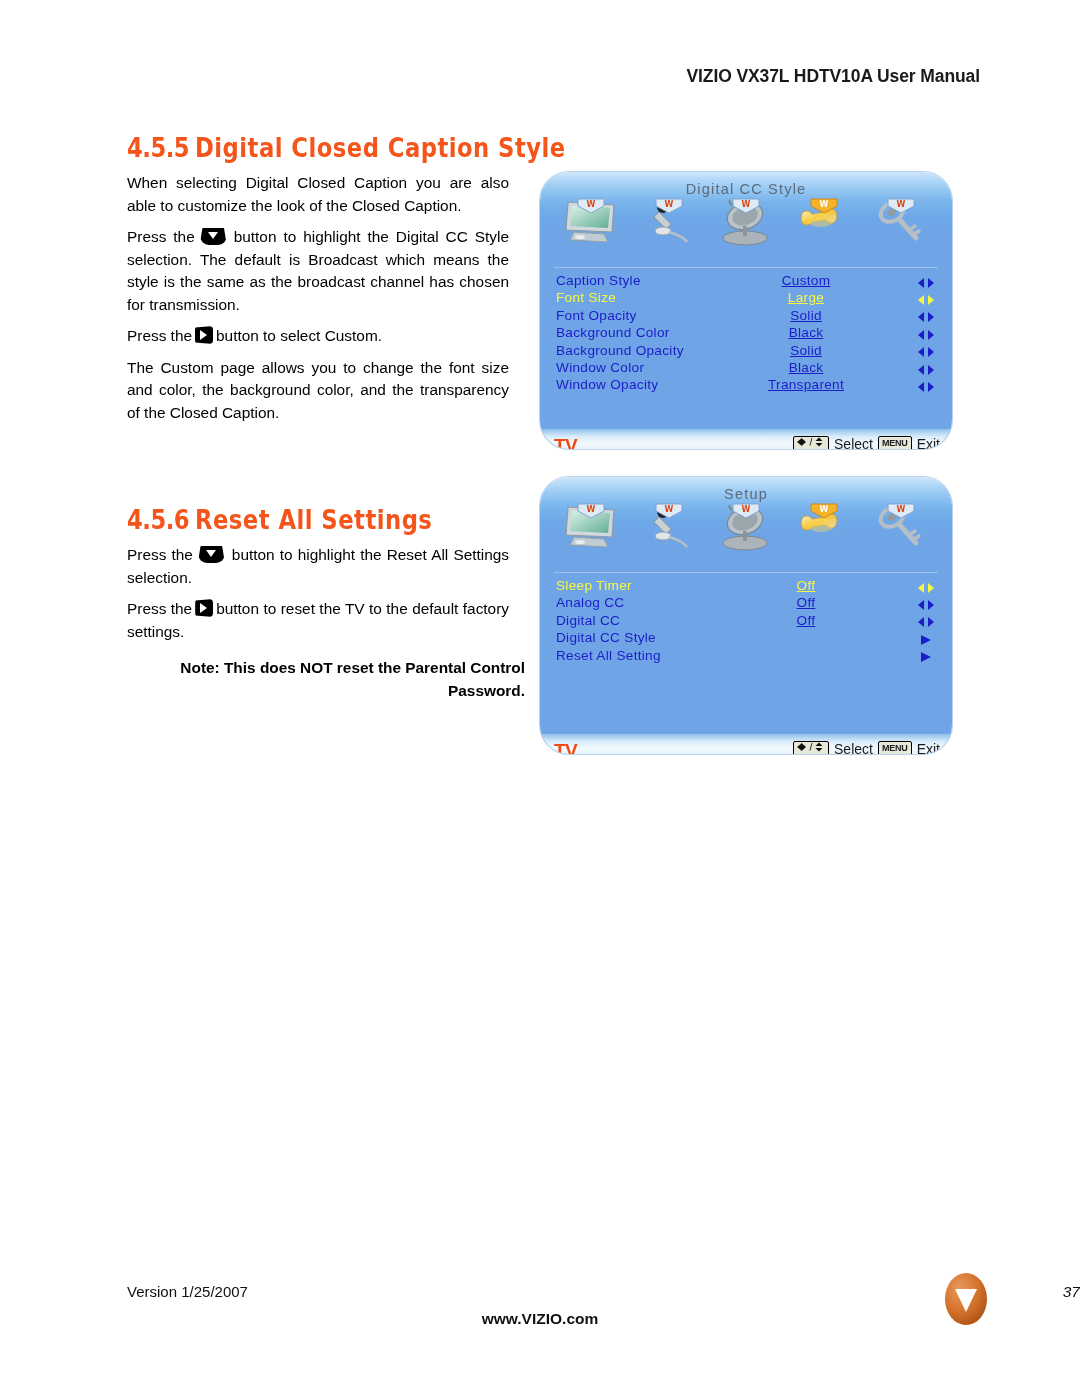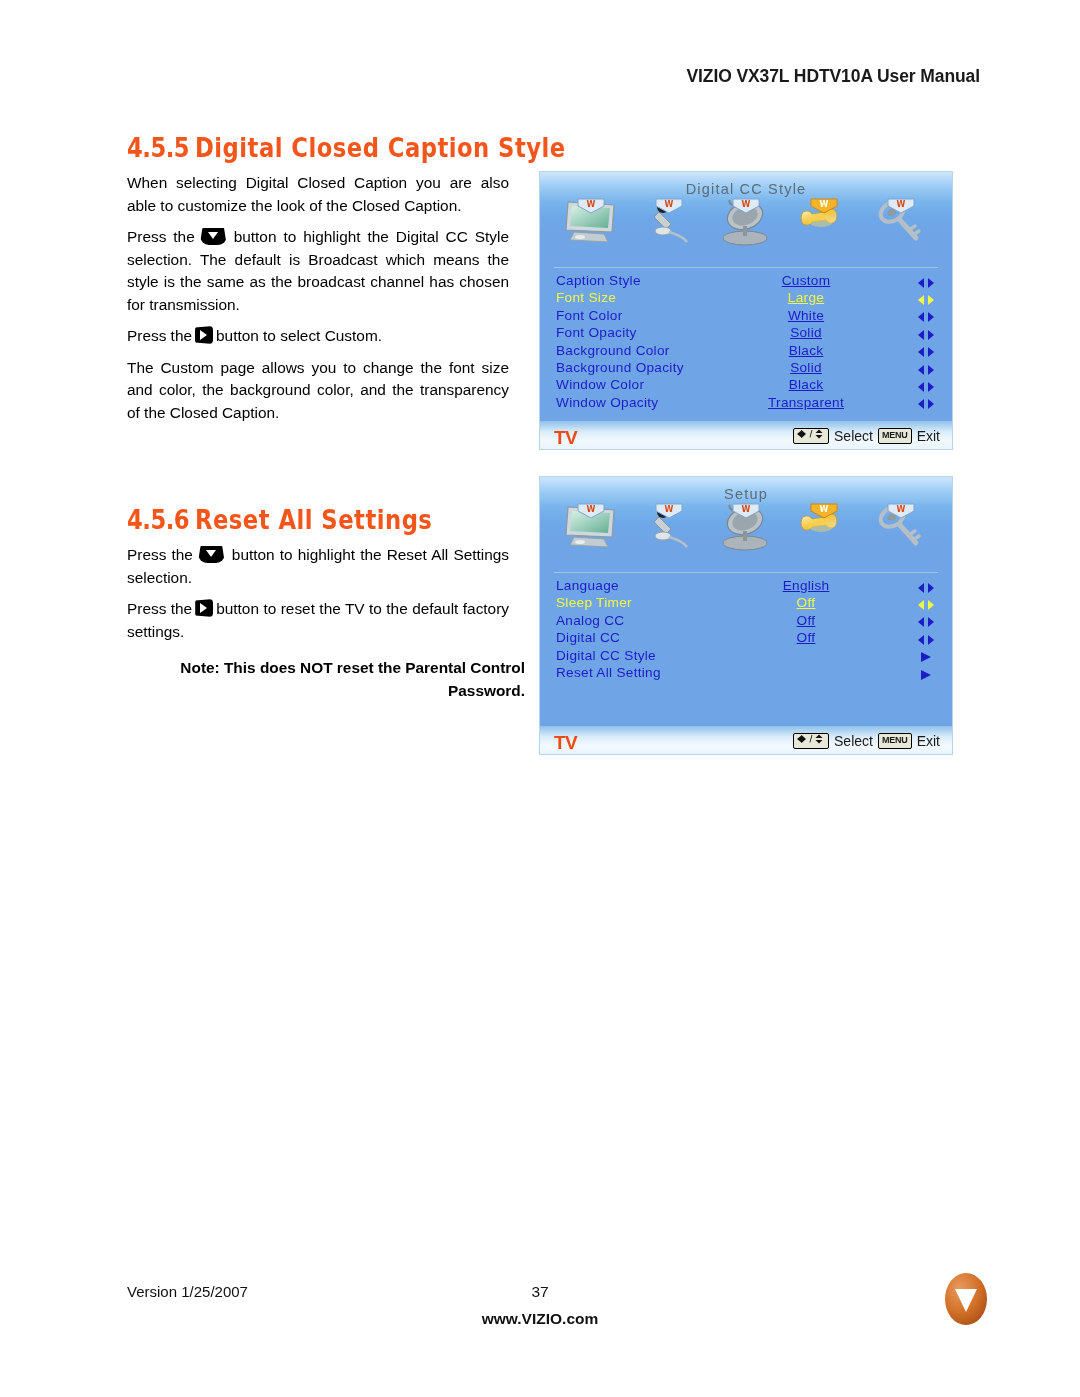--- a/index.html
+++ b/index.html
@@ -123,20 +123,21 @@
     position: absolute;
     width: 412px;
     height: 277px;
     left: 540px;
     background: linear-gradient(to bottom,
         #cfe6fb 0px, #bcddfa 5px, #9ecdf4 14px,
         #79b4ec 30px, #6ea8e8 45px, #6fa5e6 60px,
         #6fa5e6 86%, #6fa5e6 86%);
     overflow: hidden;
     box-shadow: 0 0 0 1px #b9d3ec;
+    border-radius: 29px;
   }
   #osd-digital-cc-style { top: 172px; }
   #osd-setup { top: 477px; }
 
   .osd-title {
     position: absolute;
     top: 9px;
     left: 0;
     right: 0;
     text-align: center;
@@ -219,21 +220,21 @@
     transform: translateY(-50%);
     width: 16px;
     height: 11px;
   }
 
   .osd-bottom {
     position: absolute;
     left: 0;
     right: 0;
     bottom: 0;
-    height: 28px;
+    height: 20px;
     background: linear-gradient(to bottom, #8fc0ea 0%, #d9ecfa 38%, #f2f9fe 70%, #e9f4fd 100%);
   }
   .osd-tv {
     position: absolute;
     left: 14px;
     top: 6px;
     font-size: 19px;
     font-weight: bold;
     color: #ef4a14;
     letter-spacing: -0.5px;
@@ -269,23 +270,24 @@
     left: 127px;
     top: 1283px;
     font-size: 15px;
     color: #111;
   }
   .footer-page {
     position: absolute;
     left: 0;
     right: 0;
     top: 1283px;
-    text-align: center;
+    text-align: right;
     font-size: 15.5px;
     color: #111;
+    font-style: italic;
   }
   .footer-site {
     position: absolute;
     left: 0;
     right: 0;
     top: 1310px;
     text-align: center;
     font-size: 15.5px;
     font-weight: bold;
     color: #111;
@@ -423,28 +425,20 @@
             <polygon points="0,5.5 6,0.5 6,10.5" fill="#1d1dc8"></polygon>
             <polygon points="16,5.5 10,0.5 10,10.5" fill="#1d1dc8"></polygon>
           </svg></span>
     </div>
     <div class="osd-row hl">
       <span class="lbl">Font  Size</span>
       <span class="val">Large</span>
       <span class="arrow"><svg viewBox="0 0 16 11">
             <polygon points="0,5.5 6,0.5 6,10.5" fill="#f7f743"></polygon>
             <polygon points="16,5.5 10,0.5 10,10.5" fill="#f7f743"></polygon>
-          </svg></span>
-    </div>
-    <div class="osd-row">
-      <span class="lbl">Font  Color</span>
-      <span class="val">White</span>
-      <span class="arrow"><svg viewBox="0 0 16 11">
-            <polygon points="0,5.5 6,0.5 6,10.5" fill="#1d1dc8"></polygon>
-            <polygon points="16,5.5 10,0.5 10,10.5" fill="#1d1dc8"></polygon>
           </svg></span>
     </div>
     <div class="osd-row">
       <span class="lbl">Font  Opacity</span>
       <span class="val">Solid</span>
       <span class="arrow"><svg viewBox="0 0 16 11">
             <polygon points="0,5.5 6,0.5 6,10.5" fill="#1d1dc8"></polygon>
             <polygon points="16,5.5 10,0.5 10,10.5" fill="#1d1dc8"></polygon>
           </svg></span>
     </div>
@@ -571,28 +565,20 @@
         <path d="M37 32 l6 -4 M41 37 l6 -4" stroke="#b5bfc5" stroke-width="3.5" stroke-linecap="round"></path>
       </svg>
       <svg class="osd-tabmark" viewBox="0 0 30 16">
         <polygon points="2,1 28,1 28,8 15,15 2,8" fill="#dfeaf7" stroke="#7ea4d0" stroke-width="1"></polygon>
         <text x="15" y="9" font-size="8" font-weight="bold" text-anchor="middle" fill="#d94a14" font-family="DejaVu Sans, sans-serif">W</text>
       </svg>
     </div>
   </div>
   <div class="osd-divider"></div>
   <div class="osd-rows">
-    <div class="osd-row">
-      <span class="lbl">Language</span>
-      <span class="val">English</span>
-      <span class="arrow"><svg viewBox="0 0 16 11">
-            <polygon points="0,5.5 6,0.5 6,10.5" fill="#1d1dc8"></polygon>
-            <polygon points="16,5.5 10,0.5 10,10.5" fill="#1d1dc8"></polygon>
-          </svg></span>
-    </div>
     <div class="osd-row hl">
       <span class="lbl">Sleep  Timer</span>
       <span class="val">Off</span>
       <span class="arrow"><svg viewBox="0 0 16 11">
             <polygon points="0,5.5 6,0.5 6,10.5" fill="#f7f743"></polygon>
             <polygon points="16,5.5 10,0.5 10,10.5" fill="#f7f743"></polygon>
           </svg></span>
     </div>
     <div class="osd-row">
       <span class="lbl">Analog CC</span>

